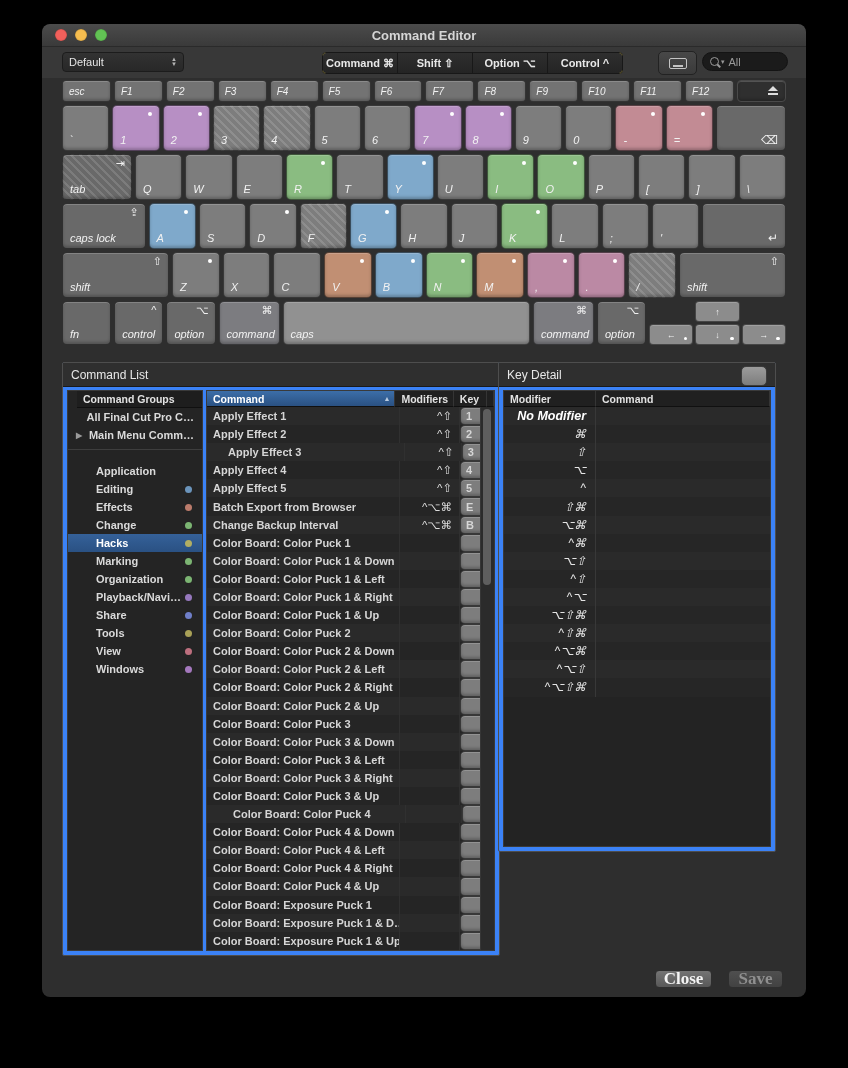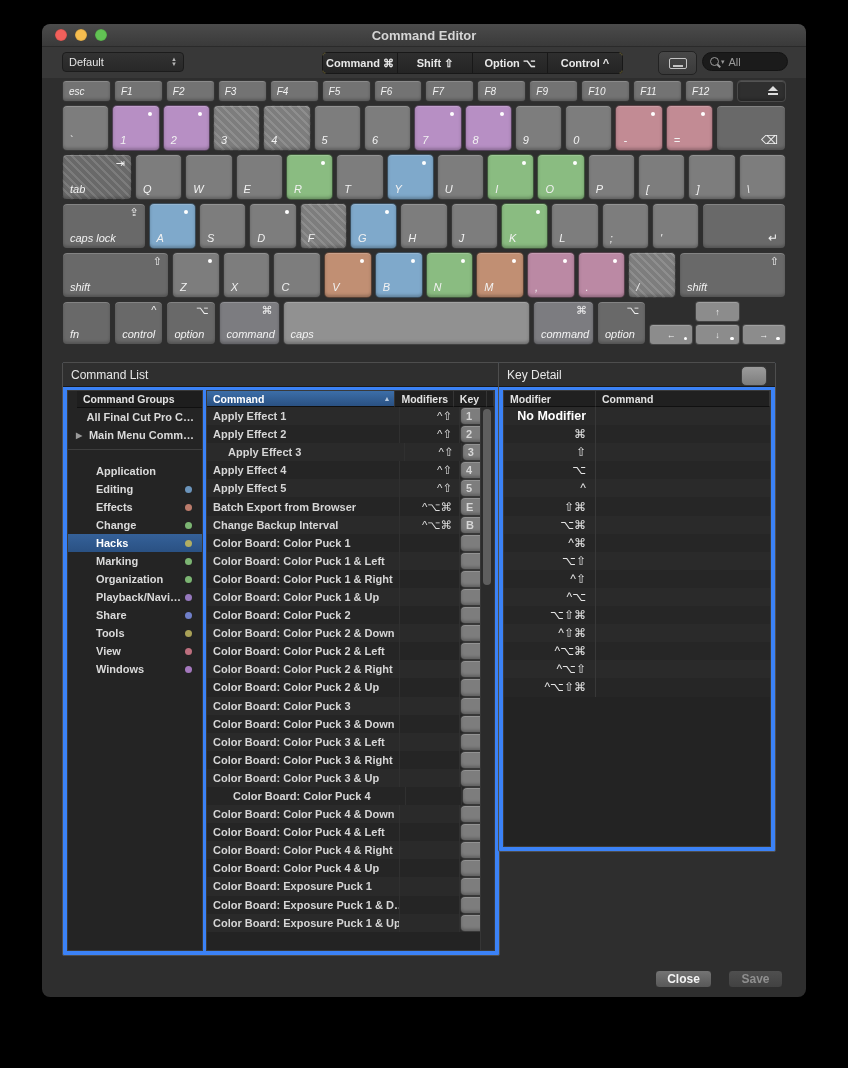--- a/index.html
+++ b/index.html
@@ -95,26 +95,26 @@
   #cmd-thumb{position:absolute;top:2px;left:2px;width:8px;height:176px;border-radius:4px;background:#5e5e5e;}
   
   #detail-head-btn{position:absolute;right:8px;top:3px;width:24px;height:18px;border-radius:5px;
     background:linear-gradient(#9c9c9c,#7d7d7d);border:1px solid #3c3c3c;}
   #detail-table{position:absolute;left:4px;top:27px;right:4px;bottom:4px;background:#232323;border:1px solid #3a3a3a;box-sizing:border-box;}
   #detail-table .headrow{display:flex;height:16px;}
   .drow{display:flex;height:18.1px;}
   .drow:nth-child(odd){background:#2a2a2a;}
   .drow:nth-child(even){background:#262626;}
   .dc-mod{width:92px;box-sizing:border-box;display:flex;align-items:center;justify-content:flex-end;
-    padding-right:9px;font-size:12px;color:#e4e4e4;border-right:1px solid #383838;}
+    padding-right:9px;font-size:12px;color:#e4e4e4;border-right:1px solid #383838;font-style:italic;}
   .drow.first .dc-mod{font-size:12.5px;font-weight:700;color:#fff;}
   .dc-cmd{flex:1;}
   
-  .btn{position:absolute;height:18px;border-radius:4px;font-size:12px;font-weight:700;display:flex;
-    align-items:center;justify-content:center;box-sizing:border-box;}
+  .btn{position:absolute;height:18px;border-radius:4px;font-size:17px;font-weight:700;display:flex;
+    align-items:center;justify-content:center;box-sizing:border-box;font-family:Liberation Serif, serif;}
   #close-btn{left:613px;top:946px;width:57px;background:linear-gradient(#747474,#585858);border:1px solid #2e2e2e;color:#f4f4f4;}
   #save-btn{left:686px;top:946px;width:55px;background:linear-gradient(#4f4f4f,#424242);border:1px solid #2e2e2e;color:#8f8f8f;}
 </style>
 </head>
 <body>
 
 <div id="window">
 
   <div id="titlebar">
     <div class="lights">
@@ -555,20 +555,26 @@
             <div class="cc key" style="width: 34px;">B</div>
             <div class="cc" style="flex: 1 1 0%; border-right: none;"></div>
           </div>
           <div class="crow">
             <div class="cc name" style="width: 194px;">Color Board: Color Puck 1</div>
             <div class="cc mods" style="width: 60px;"></div>
             <div class="cc key" style="width: 34px;"></div>
             <div class="cc" style="flex: 1 1 0%; border-right: none;"></div>
           </div>
           <div class="crow">
+            <div class="cc name" style="width: 194px;">Color Board: Color Puck 1 &amp; Down</div>
+            <div class="cc mods" style="width: 60px;"></div>
+            <div class="cc key" style="width: 34px;"></div>
+            <div class="cc" style="flex: 1 1 0%; border-right: none;"></div>
+          </div>
+          <div class="crow">
             <div class="cc name" style="width: 194px;">Color Board: Color Puck 1 &amp; Left</div>
             <div class="cc mods" style="width: 60px;"></div>
             <div class="cc key" style="width: 34px;"></div>
             <div class="cc" style="flex: 1 1 0%; border-right: none;"></div>
           </div>
           <div class="crow">
             <div class="cc name" style="width: 194px;">Color Board: Color Puck 1 &amp; Right</div>
             <div class="cc mods" style="width: 60px;"></div>
             <div class="cc key" style="width: 34px;"></div>
             <div class="cc" style="flex: 1 1 0%; border-right: none;"></div>

